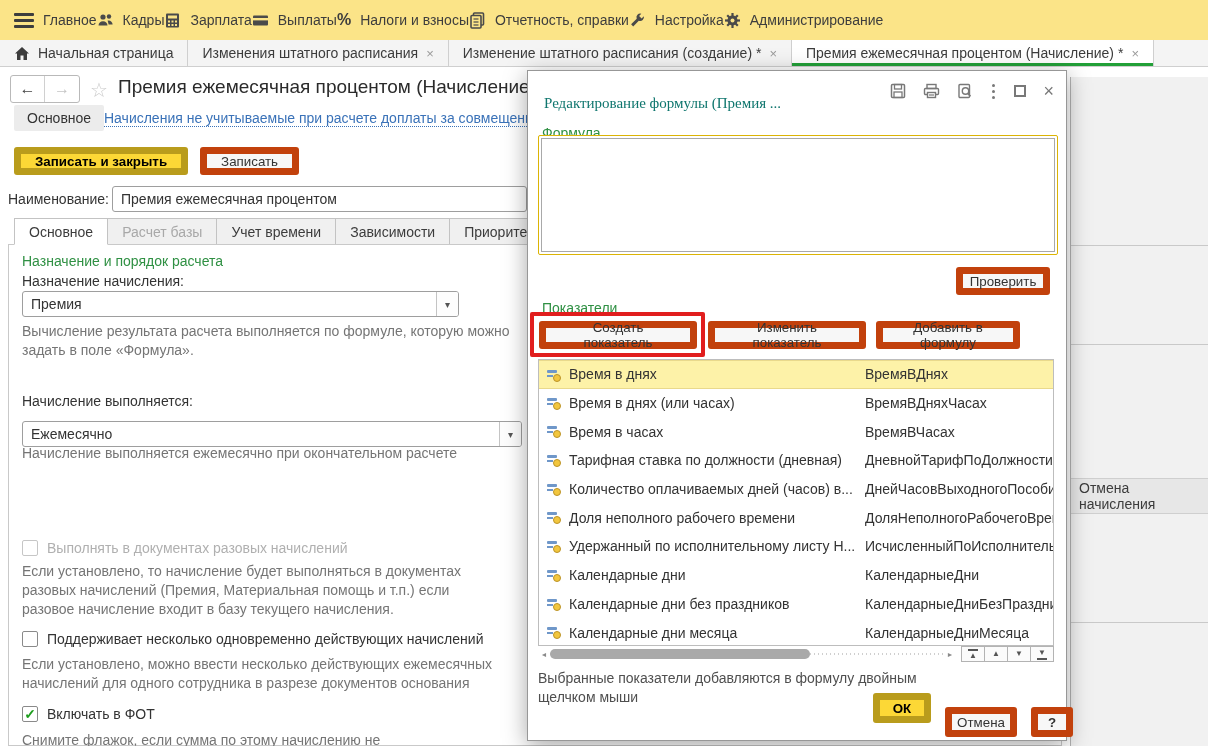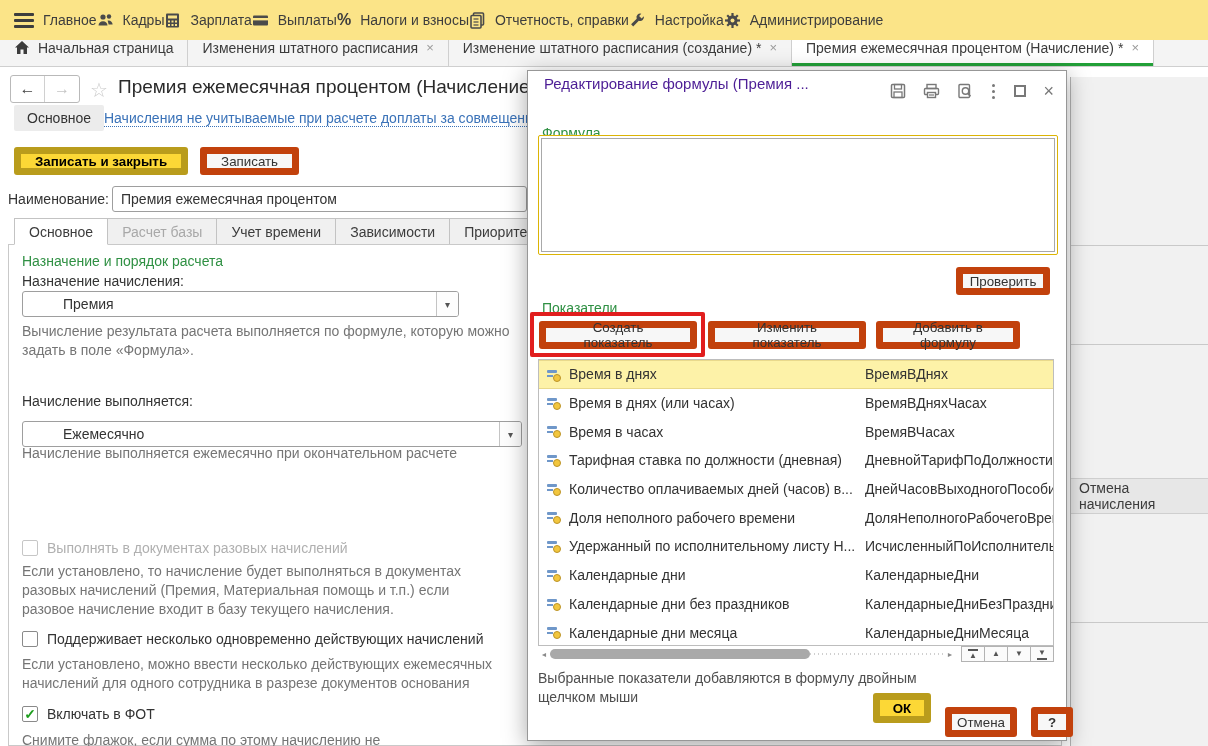--- a/index.html
+++ b/index.html
@@ -9,21 +9,21 @@
   
   .menubar { position:absolute; left:0; top:0; width:1208px; height:40px; background:#fbe488; display:flex; align-items:center; padding:0 14px; }
   .menu-item { display:flex; align-items:center; gap:9px; color:#3d3d3d; cursor:default; }
   .hamburger { display:flex; flex-direction:column; gap:3px; width:20px; }
   .hamburger span { display:block; height:3px; background:#3d3d3d; border-radius:1px; }
   .micon { width:17px; height:17px; flex:0 0 auto; }
   .pct { font-size:16px; font-weight:bold; color:#3d3d3d; }
 
   
   .tabbar { position:absolute; left:0; top:40px; width:1208px; height:27px; background:#f4f4f4; border-bottom:1px solid #cfcfcf; display:flex; }
-  .tab { display:flex; gap:8px; padding:0 14px; border-right:1px solid #cfcfcf; color:#3c3c3c; position:relative; }
+  .tab { display:flex; align-items:center; gap:8px; padding:0 14px; border-right:1px solid #cfcfcf; color:#3c3c3c; position:relative; }
   .tab .close { color:#9a9a9a; font-size:13px; }
   .tab.active { background:#fff; }
   .tab.active::after { content:""; position:absolute; left:0; right:0; bottom:0; height:3px; background:#22a038; }
   .homeicon { width:16px; height:15px; }
 
   
   .navgroup { position:absolute; left:10px; top:75px; display:flex; border:1px solid #b9b9b9; border-radius:3px; overflow:hidden; background:#fff; }
   .navbtn { width:34px; height:26px; display:flex; align-items:center; justify-content:center; font-size:16px; }
   .navbtn.back { color:#444; border-right:1px solid #d0d0d0; }
   .navbtn.fwd { color:#c4c4c4; }
@@ -41,21 +41,21 @@
   .ftab { padding:0 14px; display:flex; align-items:center; background:#f0f0f0; border:1px solid #c3c3c3; border-left:none; color:#3c3c3c; }
   .ftab:first-child { border-left:1px solid #c3c3c3; }
   .ftab.active { background:#fff; border-bottom:1px solid #fff; position:relative; z-index:3; }
   .ftab.disabled { color:#a8a8a8; }
   .panel { position:absolute; left:8px; top:244px; width:1054px; height:502px; border:1px solid #c9c9c9; background:#fff; }
 
   .green-h { position:absolute; left:22px; top:253px; color:#2f9043; }
   .lbl { color:#333; }
   .l-purpose { position:absolute; left:22px; top:273px; }
   .combo { position:absolute; display:flex; height:26px; border:1px solid #9e9e9e; border-radius:3px; background:#fff; overflow:hidden; }
-  .combo .val { flex:1; padding:4px 8px;margin-left:32px; }
+  .combo .val { flex:1; padding:4px 8px; }
   .combo .dd { width:22px; border-left:1px solid #c4c4c4; display:flex; align-items:center; justify-content:center; color:#555; font-size:10px; background:#fdfdfd; }
   .c1 { left:22px; top:291px; width:437px; }
   .hint { color:#757575; line-height:19px; }
   .h1 { position:absolute; left:22px; top:322px; width:500px; }
   .l-period { position:absolute; left:22px; top:393px; }
   .c2 { left:22px; top:421px; width:500px; }
   .h2 { position:absolute; left:22px; top:444px; width:520px; }
   .cbrow { position:absolute; display:flex; align-items:center; gap:9px; }
   .cbox { width:16px; height:16px; border:1px solid #8a8a8a; border-radius:2px; background:#fff; display:flex; align-items:center; justify-content:center; }
   .cbox.dis { border-color:#c6c6c6; }
@@ -67,21 +67,21 @@
   .cb3 { left:22px; top:706px; }
   .h5 { position:absolute; left:22px; top:731px; width:490px; }
 
   
   .side { position:absolute; left:1070px; top:77px; width:138px; height:669px; background:#f1f1f1; border-left:1px solid #b5b5b5; }
   .side .div { position:absolute; left:0; width:100%; height:1px; background:#c9c9c9; }
   .side-band { position:absolute; left:0; top:401px; width:100%; height:36px; background:#e7e7e7; border-top:1px solid #cfcfcf; border-bottom:1px solid #cfcfcf; display:flex; align-items:center; padding-left:8px; color:#3c3c3c; }
 
   
   .dialog { position:absolute; left:527px; top:70px; width:540px; height:671px; background:#fff; border:1px solid #979797; box-shadow:0 5px 22px rgba(0,0,0,.35); }
-  .dlg-title { position:absolute; left:16px; top:4px; font-size:15px; color:#4c1d95; width:340px; white-space:nowrap; overflow:hidden; }
+  .dlg-title { position:absolute; left:16px; top:24px; font-size:15px; color:#0f766e; width:340px; white-space:nowrap; overflow:hidden;font-family:Liberation Serif, serif; }
   .dlg-icons { position:absolute; right:12px; top:12px; display:flex; align-items:center; gap:17px; }
   .dlg-icons svg { display:block; }
   .dots { display:flex; flex-direction:column; gap:3px; padding:0 2px; }
   .dots i { width:3px; height:3px; border-radius:50%; background:#787878; }
   .maxbox { width:12px; height:12px; border:2px solid #787878; }
   .closex { font-size:18px; color:#787878; line-height:12px; }
 
   .f-label { position:absolute; left:14px; top:54px; color:#2f9043; }
   .formula-wrap { position:absolute; left:10px; top:64px; width:520px; height:120px; border:1px solid #dcb404; border-radius:2px; padding:2px; background:#fff; }
   .formula-wrap textarea { width:100%; height:100%; border:1px solid #a9a9a9; resize:none; font:inherit; }

